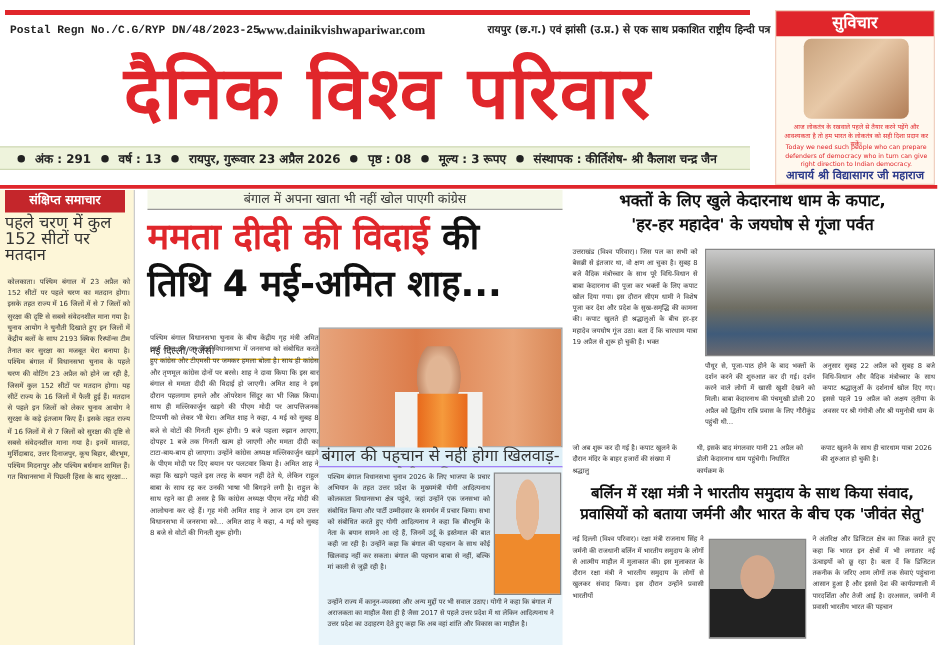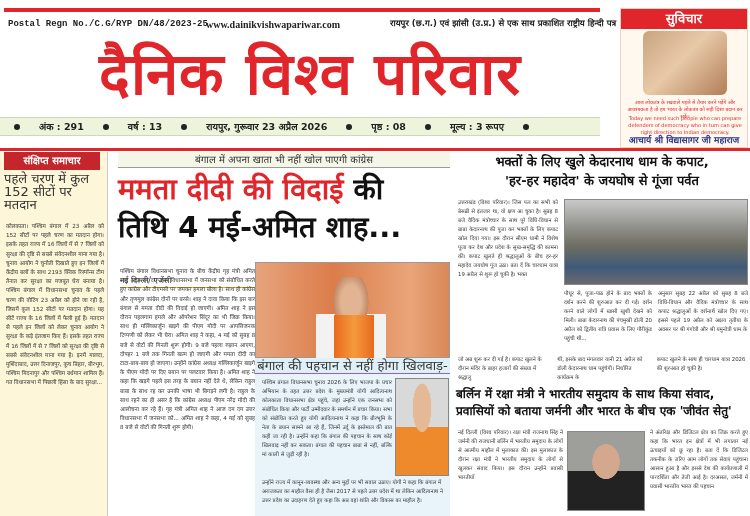--- a/index.html
+++ b/index.html
@@ -4,21 +4,21 @@
 <style>
   * { box-sizing: border-box; margin: 0; padding: 0; }
   html, body { width: 750px; height: 516px; overflow: hidden; background: #fff; }
   body { font-family: "DejaVu Sans", sans-serif; color: #222; position: relative; }
   .abs { position: absolute; }
   .topbar { left: 4px; top: 8px; width: 596px; height: 4px; background: #e0262b; }
   .postal { left: 8px; top: 19px; font-family: Liberation Mono, monospace; font-size: 9px; font-weight: bold; color: #222; }
   .web { left: 206px; top: 19px; font-family: "Liberation Serif", serif; font-size: 10px; font-weight: bold; color: #222; }
   .tagline { left: 390px; top: 17px; font-size: 8.5px; font-weight: bold; color: #222; }
   .masthead { left: 30px; top: 38px; width: 560px; height: 72px; font-family: "DejaVu Sans", sans-serif; font-weight: bold; font-size: 58px; color: #e0262b; letter-spacing: 1px; line-height: 72px; text-align: center; }
-  .infobar { left: 0; top: 117px; width: 600px; height: 19px; background: #eef3dc; border-top: 1px solid #cfd9b5; border-bottom: 1px solid #cfd9b5; display: flex; align-items: center; padding-left: 14px; font-size: 9.5px; font-weight: bold; color: #222; gap: 19px; }
+  .infobar { left: 0; top: 117px; width: 600px; height: 19px; background: #eef3dc; border-top: 1px solid #cfd9b5; border-bottom: 1px solid #cfd9b5; display: flex; align-items: center; padding-left: 14px; font-size: 9.5px; font-weight: bold; color: #222; gap: 8px; }
   .infobar .dot { display:inline-block; width:6px; height:6px; border-radius:50%; background:#222; }
   .suvichar { left: 620px; top: 8px; width: 128px; height: 140px; background: #fff8ee; border: 1px solid #f0d0c0; }
   .suv-title { left: 0; top: 0; width: 100%; height: 20px; background: #e0262b; color: #fff; font-size: 13px; font-weight: bold; text-align: center; line-height: 20px; }
   .suv-photo { left: 22px; top: 22px; width: 84px; height: 64px; background: linear-gradient(135deg,#c9a37e,#e8c9a8 45%,#b27e57); border-radius: 6px; }
   .suv-hindi { left: 4px; top: 90px; width: 120px; font-size: 5px; color: #e0262b; text-align: center; line-height: 7px; }
   .suv-eng { left: 4px; top: 106px; width: 120px; font-size: 5px; color: #e0262b; text-align: center; line-height: 7px; }
   .suv-name { left: 0; top: 124px; width: 100%; font-size: 9px; font-weight: bold; color: #2c3a8a; text-align: center; }
   .redline2 { left: 0; top: 148px; width: 750px; height: 3px; background: #e0262b; }
   
   .brief { left: 0; top: 152px; width: 108px; height: 364px; background: #fdf6d8; border-right: 1px solid #ccc; }
@@ -40,21 +40,21 @@
   .yogibody2 { left: 262px; top: 478px; width: 185px; font-size: 5.4px; line-height: 9px; color: #333; }
   .yogiphoto { left: 395px; top: 378px; width: 54px; height: 98px; background: radial-gradient(ellipse at 50% 30%, #e5b896 25%, transparent 26%), linear-gradient(180deg,#d9d9d9 50%,#ef8a2c 50%); border: 1px solid #888; }
   
   .ked-head { left: 456px; top: 152px; width: 292px; font-size: 13px; font-weight: bold; line-height: 19px; color: #111; text-align: center; }
   .ked-body1 { left: 458px; top: 198px; width: 100px; font-size: 5.4px; line-height: 9px; color: #333; text-align: justify; }
   .kedphoto { left: 564px; top: 199px; width: 184px; height: 86px; background: linear-gradient(180deg,#c9c9c9 0%,#8c8c86 35%,#6e6d62 55%,#3f5b7a 80%,#6a6a70); border: 1px solid #888; }
   .ked-body2 { left: 564px; top: 289px; width: 88px; font-size: 5.4px; line-height: 9px; color: #333; text-align: justify; }
   .ked-body3 { left: 658px; top: 289px; width: 90px; font-size: 5.4px; line-height: 9px; color: #333; text-align: justify; }
   .ked-foot { left: 458px; top: 355px; width: 290px; font-size: 5.4px; line-height: 9px; color: #333; display:flex; gap:8px; }
   .ked-foot div { flex:1; }
-  .berlin-head { left: 456px; top: 386px; width: 292px; font-size: 12px; font-weight: bold; line-height: 17px; color: #111; }
+  .berlin-head { left: 456px; top: 386px; width: 292px; font-size: 12px; font-weight: bold; line-height: 17px; color: #111; text-align: center; }
   .berlin-body1 { left: 458px; top: 428px; width: 105px; font-size: 5.4px; line-height: 9px; color: #333; text-align: justify; }
   .rajphoto { left: 567px; top: 431px; width: 78px; height: 80px; background: radial-gradient(ellipse at 50% 38%, #d4a88c 25%, transparent 26%), linear-gradient(180deg,#9e9e9a 50%, #222 50%); border: 1px solid #888; }
   .berlin-body2 { left: 650px; top: 428px; width: 98px; font-size: 5.4px; line-height: 9px; color: #333; text-align: justify; }
 </style>
 </head>
 <body>
 
 <div class="abs topbar"></div>
 <div class="abs postal">Postal Regn No./C.G/RYP DN/48/2023-25</div>
 <div class="abs web">www.dainikvishwapariwar.com</div>
@@ -66,20 +66,21 @@
   <span>अंक : 291</span>
   <span class="dot"></span>
   <span>वर्ष : 13</span>
   <span class="dot"></span>
   <span>रायपुर, गुरूवार 23 अप्रैल 2026</span>
   <span class="dot"></span>
   <span>पृष्ठ : 08</span>
   <span class="dot"></span>
   <span>मूल्य : 3 रूपए</span>
   <span class="dot"></span>
+  <span>संस्थापक : कीर्तिशेष- श्री कैलाश चन्द्र जैन</span>
 </div>
 
 <div class="abs suvichar">
   <div class="abs suv-title">सुविचार</div>
   <div class="abs suv-photo"></div>
   <div class="abs suv-hindi">आज लोकतंत्र के रखवाले पहले से तैयार करने पड़ेंगे और आवश्यकता है तो हम भारत के लोकतंत्र को सही दिशा प्रदान कर सकें।</div>
   <div class="abs suv-eng">Today we need such people who can prepare defenders of democracy who in turn can give right direction to Indian democracy.</div>
   <div class="abs suv-name">आचार्य श्री विद्यासागर जी महाराज</div>
 </div>
 

